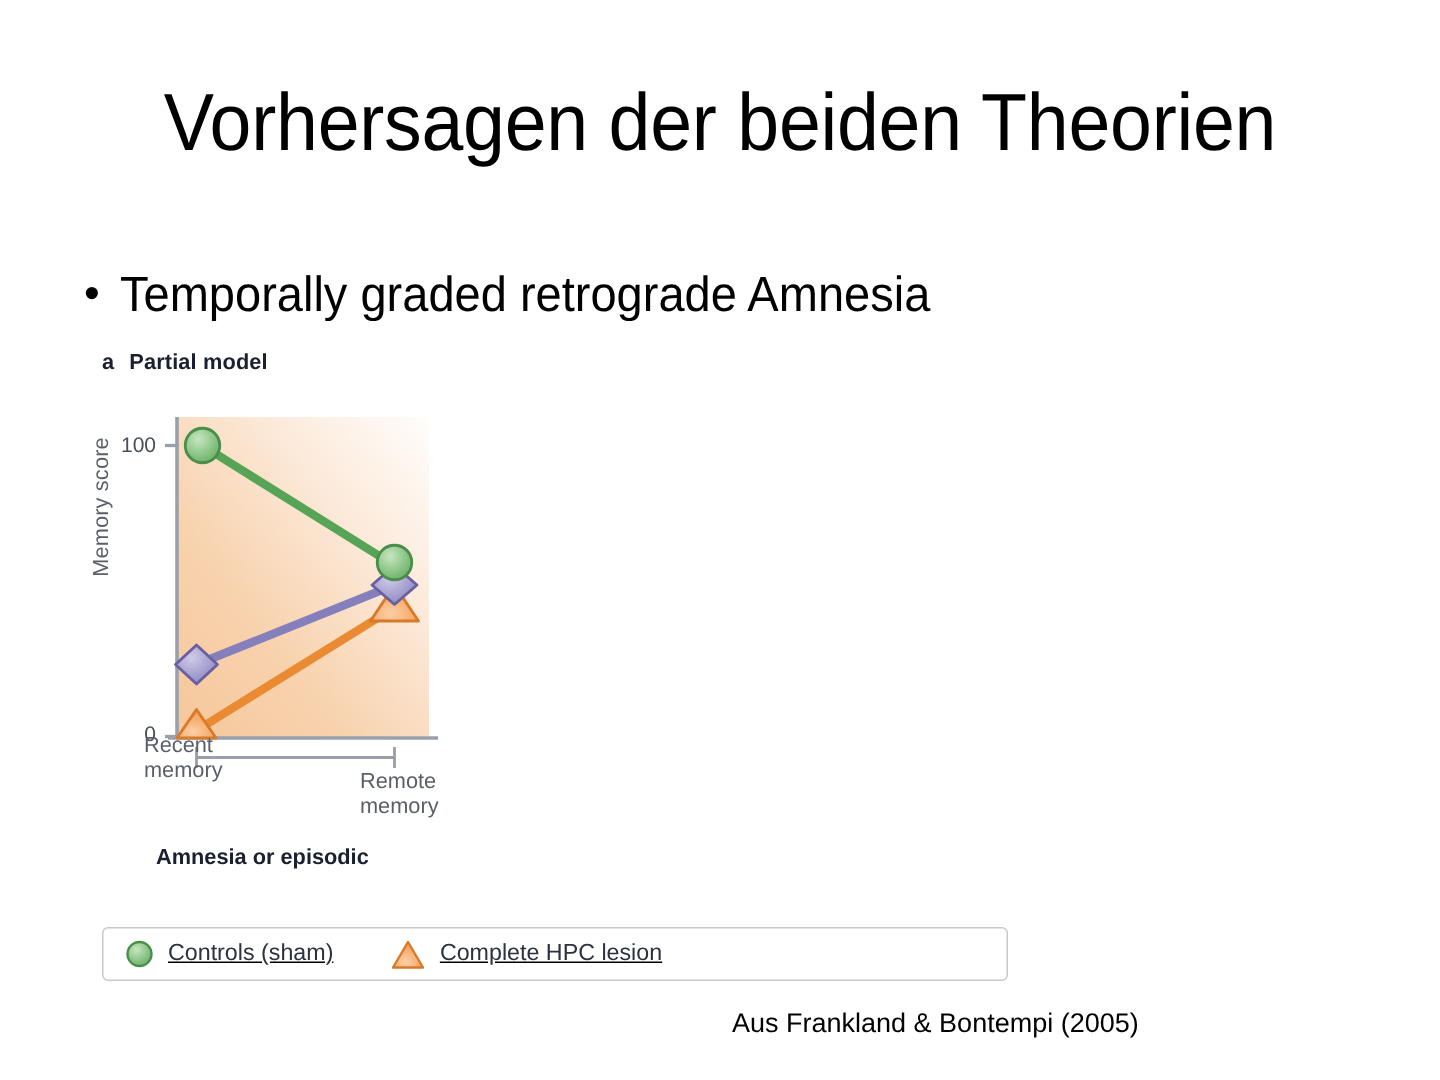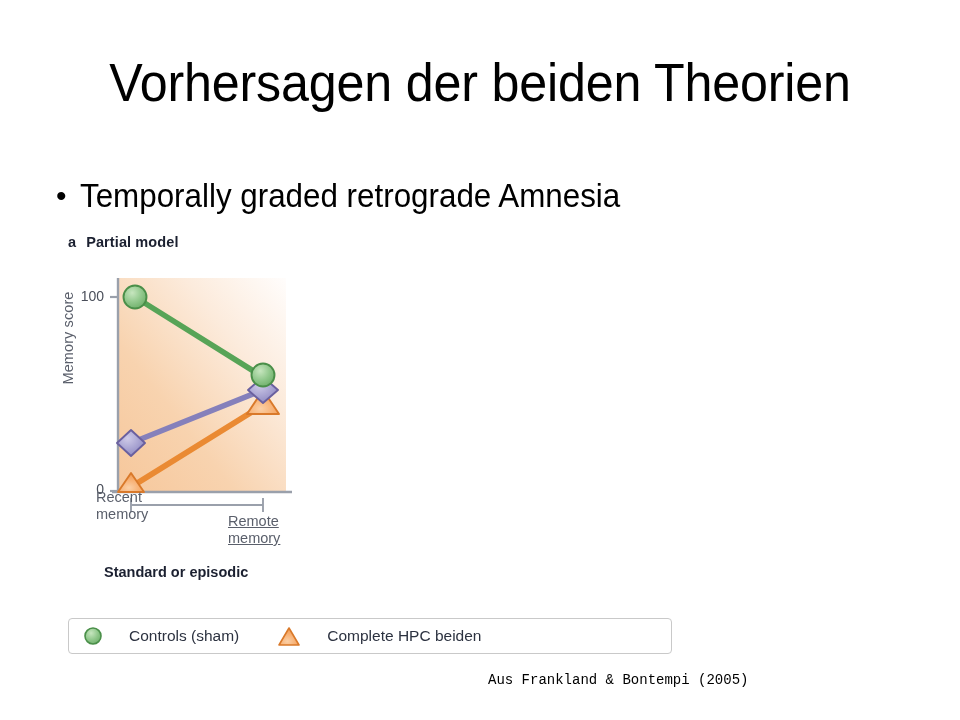--- a/index.html
+++ b/index.html
@@ -115,21 +115,21 @@
   .tick-0   { left: 58px; top: 481px; width: 46px; }
 
   .xlab {
     position: absolute;
     font-size: 14.5px;
     line-height: 17px;
     color: #5a5f6b;
     text-align: left;
   }
   .xlab-recent { left: 96px; top: 489px; }
-  .xlab-remote { left: 228px; top: 513px; text-decoration: underline; }
+  .xlab-remote { left: 240px; top: 513px; }
 
   .axis-caption {
     position: absolute;
     left: 104px;
     top: 563px;
     font-size: 14.5px;
     line-height: 18px;
     font-weight: bold;
     color: #1b2030;
     width: 210px;
@@ -145,38 +145,39 @@
     border: 1px solid #c9c9c9;
     border-radius: 4px;
     background: #ffffff;
     box-sizing: border-box;
     display: flex;
     align-items: center;
   }
   .legend-item {
     display: flex;
     align-items: center;
-    gap: 26px;
+    gap: 9px;
+    text-decoration: underline;
   }
   .li-1 { margin-left: 14px; }
   .li-2 { margin-left: 36px; }
   .li-3 { margin-left: 38px; }
   .legend-label {
     font-size: 15.5px;
     color: #2c3240;
     white-space: nowrap;
   }
 
   
   .citation {
     position: absolute;
     left: 488px;
     top: 672px;
-    font-family: Liberation Mono, monospace;
-    font-size: 14px;
+    font-family: Liberation Sans, sans-serif;
+    font-size: 18px;
     color: #000000;
     white-space: nowrap;
   }
 </style>
 </head>
 <body>
 
 <div class="slide-title">Vorhersagen der beiden Theorien</div>
 
 <div class="bullet-row">
@@ -250,21 +251,21 @@
   <div class="xlab xlab-recent">
     <div>Recent</div>
     <div>memory</div>
   </div>
   <div class="xlab xlab-remote">
     <div>Remote</div>
     <div>memory</div>
   </div>
 
   <div class="axis-caption">
-    <div>Standard or episodic</div>
+    <div>Amnesia or episodic</div>
   </div>
 
   <div class="legend-box">
 
     <div class="legend-item li-1">
       <svg width="20" height="20" viewBox="0 0 20 20">
         <defs>
           <radialGradient id="lgc" cx="38%" cy="32%" r="72%">
             <stop offset="0%" stop-color="#c7e6bf"></stop>
             <stop offset="55%" stop-color="#93c98e"></stop>
@@ -281,19 +282,19 @@
       <svg width="24" height="22" viewBox="0 0 24 22">
         <defs>
           <radialGradient id="lgt" cx="42%" cy="78%" r="80%">
             <stop offset="0%" stop-color="#fbd0a7"></stop>
             <stop offset="55%" stop-color="#f7ae70"></stop>
             <stop offset="100%" stop-color="#f09a4e"></stop>
           </radialGradient>
         </defs>
         <polygon points="12,3 22,20 2,20" fill="url(#lgt)" stroke="#d9792a" stroke-width="1.6" stroke-linejoin="round"></polygon>
       </svg>
-      <span class="legend-label">Complete HPC beiden</span>
+      <span class="legend-label">Complete HPC lesion</span>
     </div>
 
   </div>
 </div>
 
 <div class="citation">Aus Frankland &amp; Bontempi (2005)</div>
 
 </body></html>

